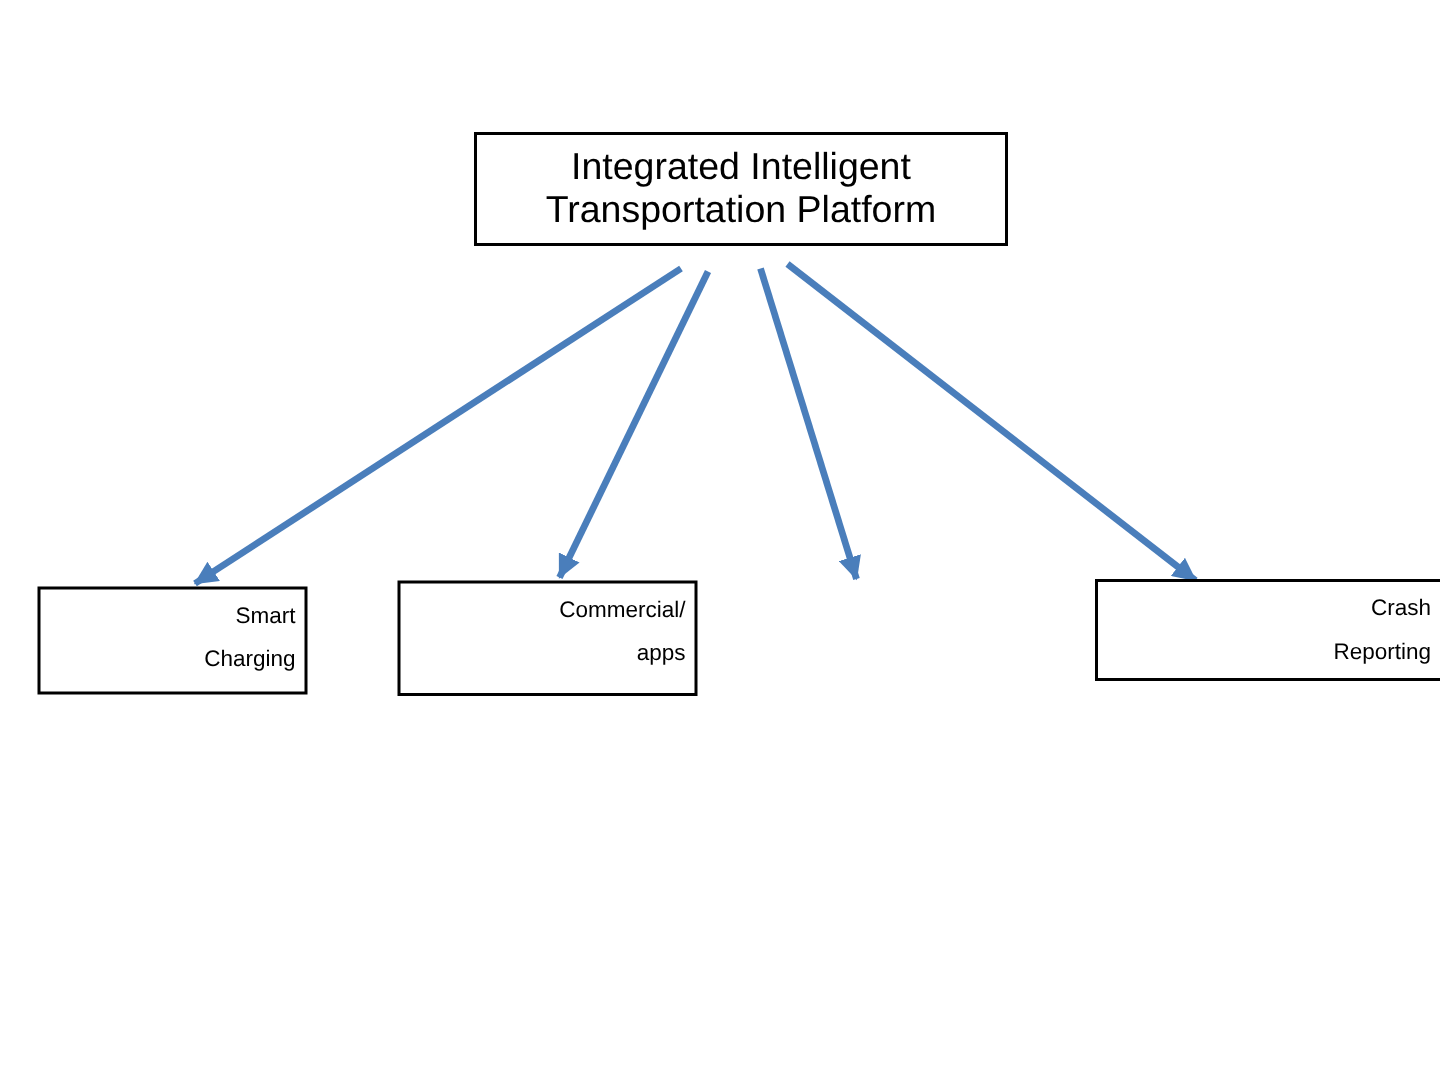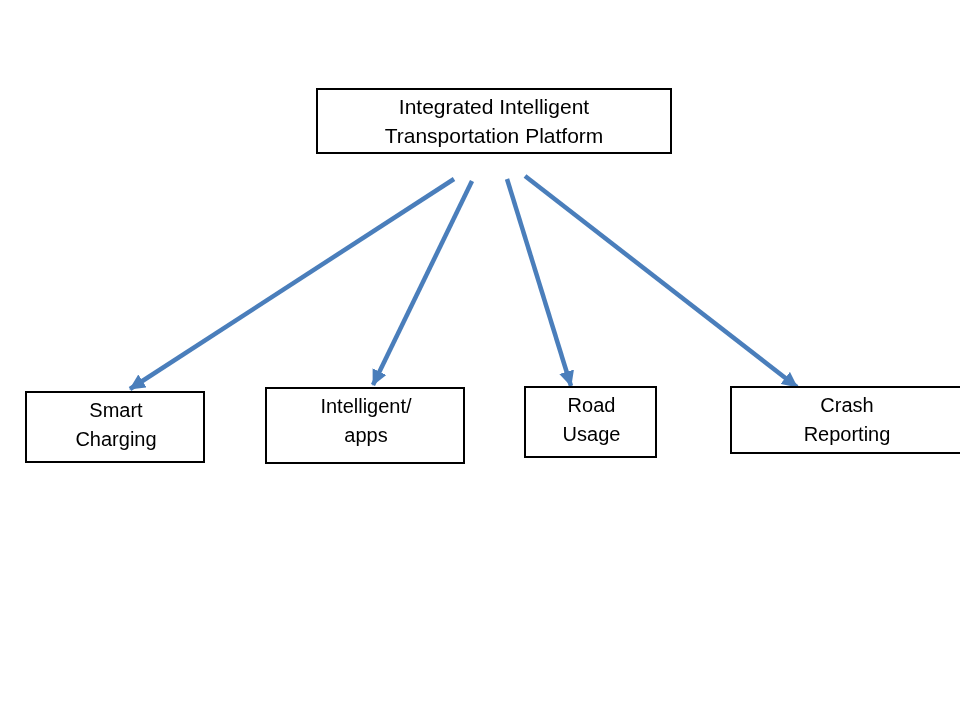--- a/index.html
+++ b/index.html
@@ -29,31 +29,31 @@
     background: #ffffff;
     border: 2px solid #000000;
     color: #000000;
     white-space: pre-line;
     line-height: 29px;
   }
   .node-root {
     left: 316px;
     top: 88px;
     width: 356px;
-    height: 66px;
+    height: 76px;
     display: flex;
     align-items: center;
     justify-content: center;
     text-align: center;
-    font-size: 21px;
+    font-size: 25px;
   }
   .node-child {
-    font-size: 20px;
+    font-size: 15px;
     padding: 3px 6px 0 8px;
-    text-align: center;
+    text-align: right;
   }
   .node-smart    { left: 25px;  top: 391px; width: 180px; height: 72px; }
   .node-comm     { left: 265px; top: 387px; width: 200px; height: 77px; }
   .node-road     { left: 524px; top: 386px; width: 133px; height: 72px; }
   .node-crash    { left: 730px; top: 386px; width: 232px; height: 68px; }
 </style>
 </head>
 <body>
 
 <div class="slide">
@@ -69,22 +69,20 @@
     <line x1="507" y1="179" x2="571" y2="386" stroke-width="4.5" marker-end="url(#arrowhead)" stroke="#4a7ebb"></line>
     <line x1="525" y1="176" x2="797" y2="387" stroke-width="4.5" marker-end="url(#arrowhead)" stroke="#4a7ebb"></line>
   </svg>
 
   <div class="node node-root">Integrated Intelligent
 Transportation Platform</div>
 
   <div class="node node-child node-smart">Smart
 Charging</div>
 
-  <div class="node node-child node-comm">Intelligent/
+  <div class="node node-child node-comm">Commercial/
 apps</div>
 
-  <div class="node node-child node-road">Road
-Usage</div>
 
   <div class="node node-child node-crash">Crash
 Reporting</div>
 
 </div>
 
 </body></html>

